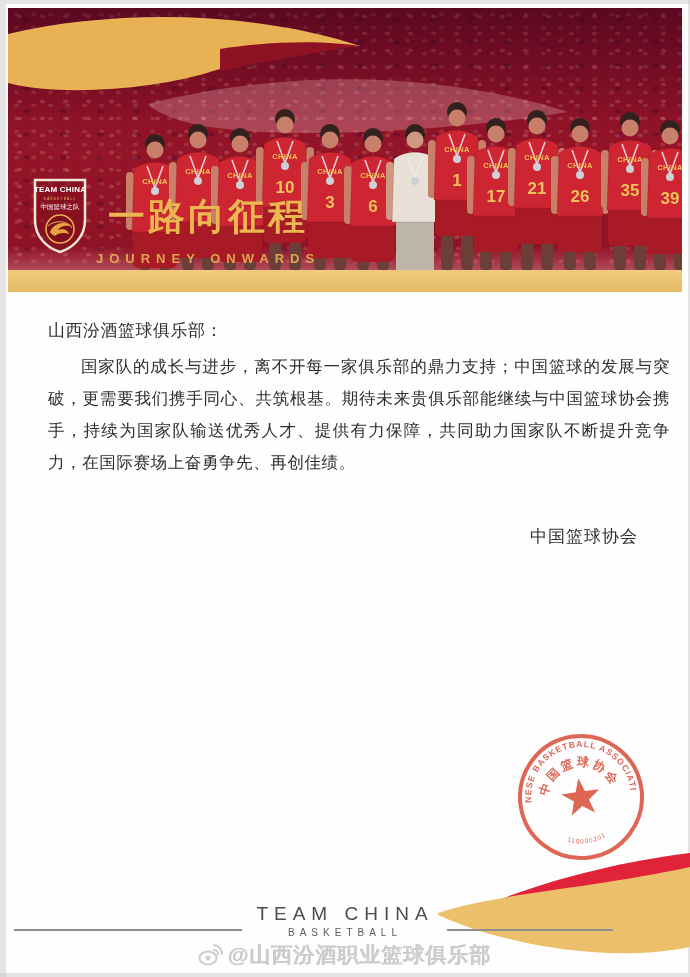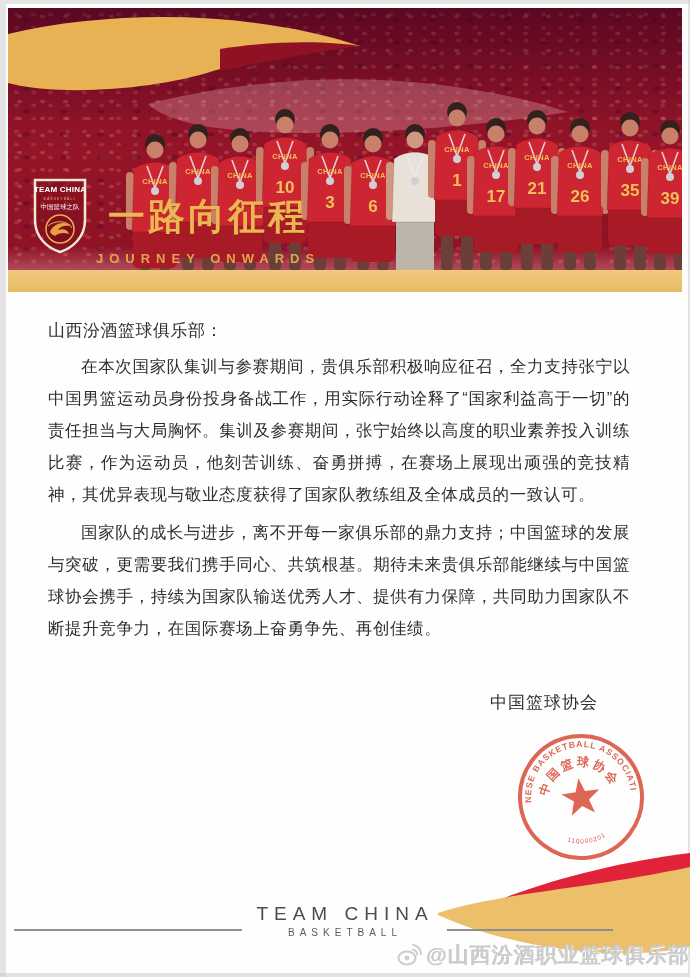--- a/index.html
+++ b/index.html
@@ -23,40 +23,40 @@
   .banner::after{content:"";position:absolute;left:0;right:0;bottom:0;height:24px;
     background:linear-gradient(180deg,rgba(248,190,195,0),rgba(248,195,200,.32));}
   .banner-art{position:absolute;inset:0;z-index:2;}
   .logo{position:absolute;left:24px;top:168px;z-index:3;}
   .slogan{position:absolute;left:88px;top:184px;z-index:3;text-align:center;}
   .slogan .cn{font-size:37px;font-weight:700;color:#ecb653;letter-spacing:3px;
     text-shadow:0 1px 0 rgba(120,30,0,.4);font-family:"DejaVu Sans",sans-serif;}
   .slogan .en{margin-top:9px;font-size:13px;font-weight:bold;color:#e7b254;letter-spacing:6px;opacity:.9;}
   .gold-bar{margin:0 8px;height:22px;background:linear-gradient(180deg,#efca7e,#e7bb64);}
   
-  .letter{position:relative;padding:0 60px 0 48px;color:#2e2e2e;z-index:4;}
+  .letter{position:relative;padding:0 20px 0 48px;color:#2e2e2e;z-index:4;}
   .salutation{margin:26px 0 0;font-size:17px;line-height:26px;letter-spacing:.5px;}
   .para{margin:6px 0 0;font-size:16.5px;line-height:32px;letter-spacing:.6px;
     text-indent:2em;text-align:justify;}
   .sig-block{margin-top:44px;padding-right:32px;text-align:right;font-size:17px;letter-spacing:1px;}
   .sig-block div{line-height:30px;}
   .sig-block .sig-date{margin-top:10px;}
   
   .stamp{position:absolute;left:506px;top:722px;width:150px;height:150px;z-index:5;
     opacity:.82;transform:rotate(-8deg);pointer-events:none;}
   
   .footer{position:absolute;left:0;right:0;bottom:0;height:132px;z-index:3;}
   .swoosh-br{position:absolute;right:0;bottom:2px;width:252px;height:124px;}
   .rule{position:absolute;top:84px;height:2px;background:#8f8f8f;z-index:4;}
   .rule-left{left:14px;width:228px;}
   .rule-right{left:447px;width:166px;}
   .team-block{position:absolute;left:230px;width:230px;top:58px;text-align:center;z-index:4;}
   .team-block .team{font-size:19px;letter-spacing:6px;color:#4c4c4c;}
   .team-block .sub{margin-top:2px;font-size:10px;letter-spacing:5px;color:#5a5a5a;}
-  .watermark{position:absolute;left:0;right:0;top:96px;text-align:right;z-index:4;
+  .watermark{position:absolute;left:0;right:0;top:96px;text-align:center;z-index:4;
     color:#cdcdcd;font-size:21px;font-weight:bold;letter-spacing:1px;
     text-shadow:.5px .5px 0 #ffffff, -0.5px -0.5px 0 #b9b9b9;}
   .watermark svg{vertical-align:-4px;margin-right:4px;}
 </style>
 </head>
 <body>
 
 <div class="page">
 
   <div class="banner">
@@ -265,21 +265,20 @@
       <div class="cn">一路向征程</div>
       <div class="en">JOURNEY ONWARDS</div>
     </div>
   </div>
 
   <div class="gold-bar"></div>
 
   <div class="letter">
     <p class="salutation">山西汾酒篮球俱乐部：</p>
     <div id="paragraphs">
-        <p class="para">在本次国家队集训与参赛期间，贵俱乐部积极响应征召，全力支持张宁以中国男篮运动员身份投身备战工作，用实际行动诠释了“国家利益高于一切”的责任担当与大局胸怀。集训及参赛期间，张宁始终以高度的职业素养投入训练比赛，作为运动员，他刻苦训练、奋勇拼搏，在赛场上展现出顽强的竞技精神，其优异表现与敬业态度获得了国家队教练组及全体成员的一致认可。</p>
         <p class="para">国家队的成长与进步，离不开每一家俱乐部的鼎力支持；中国篮球的发展与突破，更需要我们携手同心、共筑根基。期待未来贵俱乐部能继续与中国篮球协会携手，持续为国家队输送优秀人才、提供有力保障，共同助力国家队不断提升竞争力，在国际赛场上奋勇争先、再创佳绩。</p>
       </div>
     <div class="sig-block">
       <div class="sig-org">中国篮球协会</div>
     </div>
   </div>
 
   <svg class="stamp" viewBox="0 0 150 150">
     <defs>
       <path id="arcOuter" d="M25,75 A50,50 0 1 1 125,75"></path>

